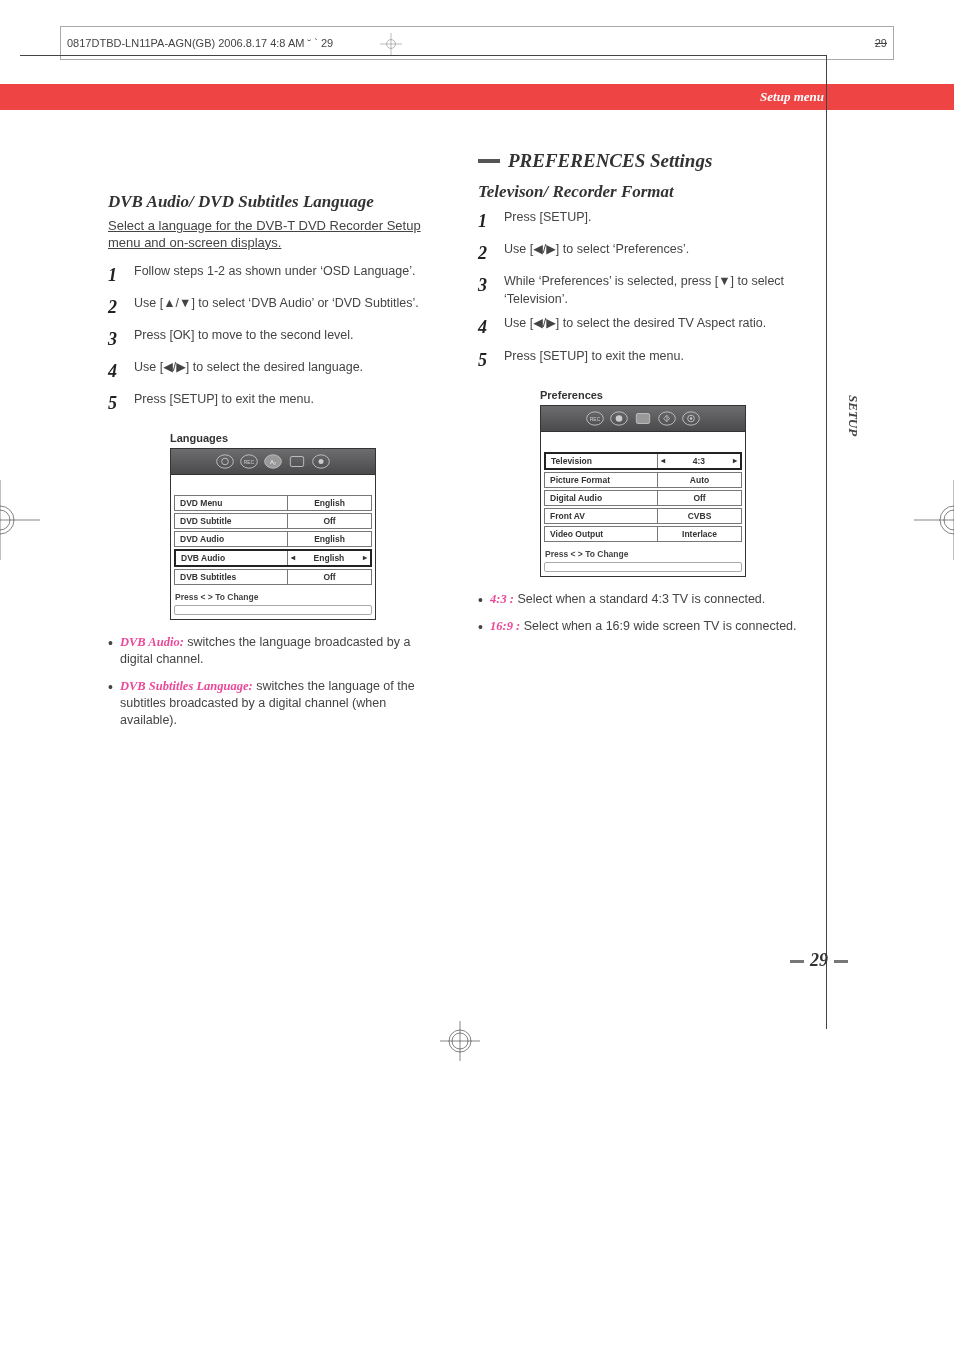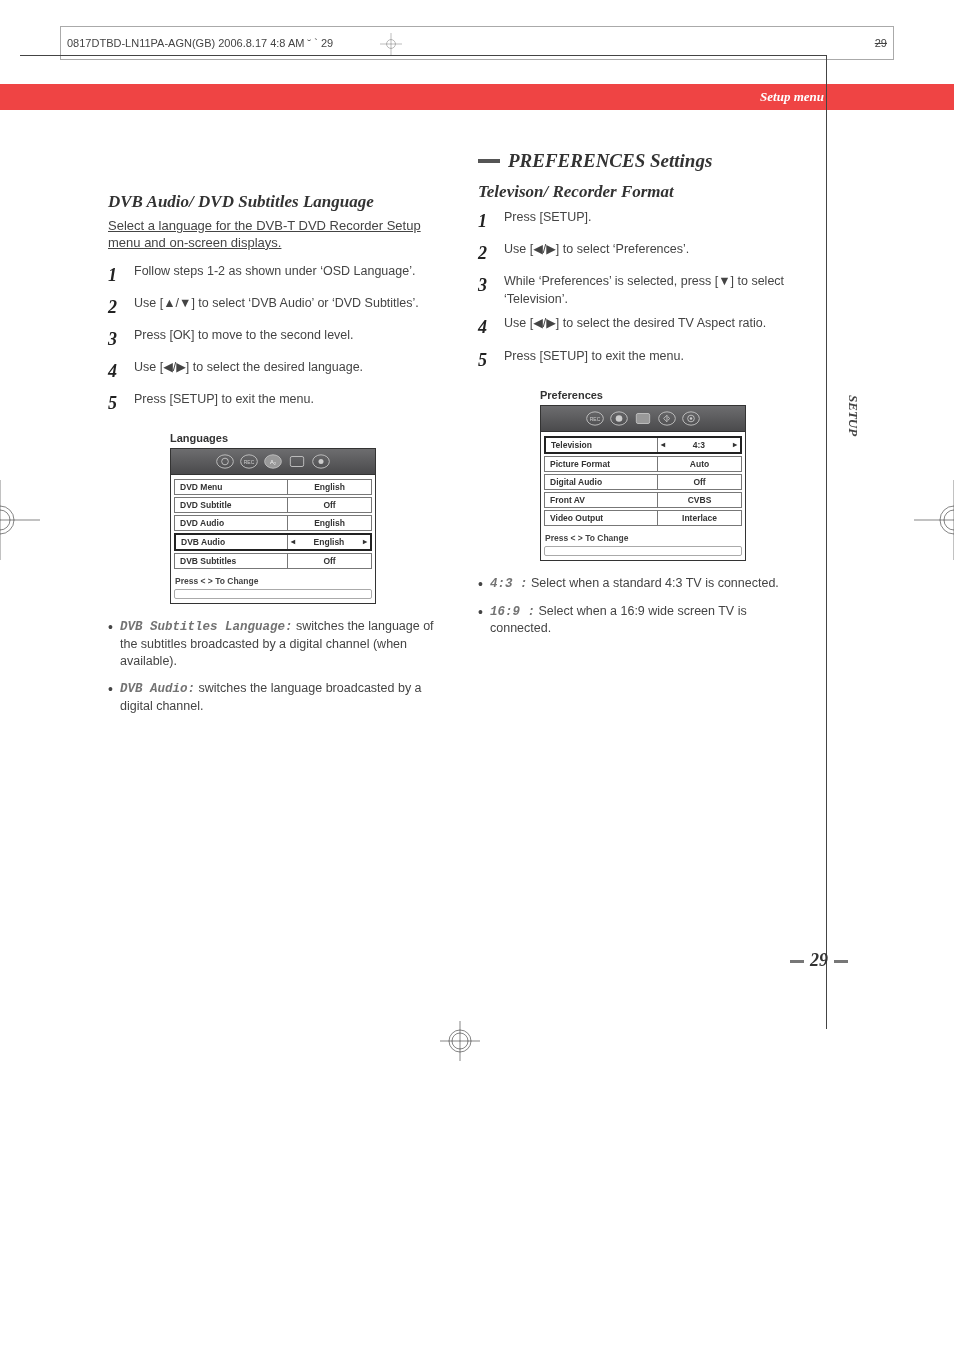--- a/index.html
+++ b/index.html
@@ -138,21 +138,21 @@
     background: linear-gradient(#6d6d6f,#4a4a4c);
     padding: 4px 6px;
     display: flex;
     gap: 4px;
     justify-content: center;
     border-bottom: 1px solid #333;
   }
   .osd-tabs svg { width: 20px; height: 17px; }
   .osd-tabs .pill { stroke:#bbb; stroke-width:1.2; fill:none; }
   .osd-tabs .pill.sel { fill:#999; }
-  .osd-rows { padding: 4px 3px 3px 3px; }
+  .osd-rows { padding: 20px 3px 3px 3px; }
   .osd-row {
     display: flex;
     border: 1px solid #777;
     margin-bottom: 2px;
     font-size: 8.5px;
     font-weight: 700;
     color: #333;
   }
   .osd-row .lab {
     flex: 1.4;
@@ -187,24 +187,24 @@
     position: relative;
     padding-left: 12px;
   }
   .bullet::before {
     content: "•";
     position: absolute;
     left: 0; top: 0;
     font-size: 14px;
   }
   .bullet b {
-    font-family: Liberation Mono, monospace;
-    font-style: italic;
-    font-weight: 700;
-    color: #737373;
+    font-family: Liberation Serif, serif;
+    font-style: italic;
+    font-weight: 700;
+    color: #ec4899;
     margin-top: 48px;
   }
   .side-tab {
     position: absolute;
     top: 395px;
     right: 93px;
     font-family: Georgia, 'Times New Roman', serif;
     font-style: italic;
     font-weight: 700;
     font-size: 13px;
@@ -324,22 +324,22 @@
               <div class="lab">DVB Subtitles</div>
               <div class="val">Off</div>
             </div>
           </div>
         <div class="osd-hint">Press &lt; &gt;  To Change</div>
         <div class="osd-blank"></div>
       </div>
     </div>
 
     <div class="bullets">
+      <div class="bullet"><b>DVB Audio:</b><span> switches the language broadcasted by a digital channel.</span></div>
       <div class="bullet"><b>DVB Subtitles Language:</b><span> switches the language of the subtitles broadcasted by a digital channel (when available).</span></div>
-      <div class="bullet"><b>DVB Audio:</b><span> switches the language broadcasted by a digital channel.</span></div>
     </div>
   </div>
 
   <div class="col">
     <h2 class="mainsect">
         <span>PREFERENCES Settings</span>
       </h2>
     <h3 class="sect">Televison/ Recorder Format</h3>
     <ul class="steps">
       <li>

